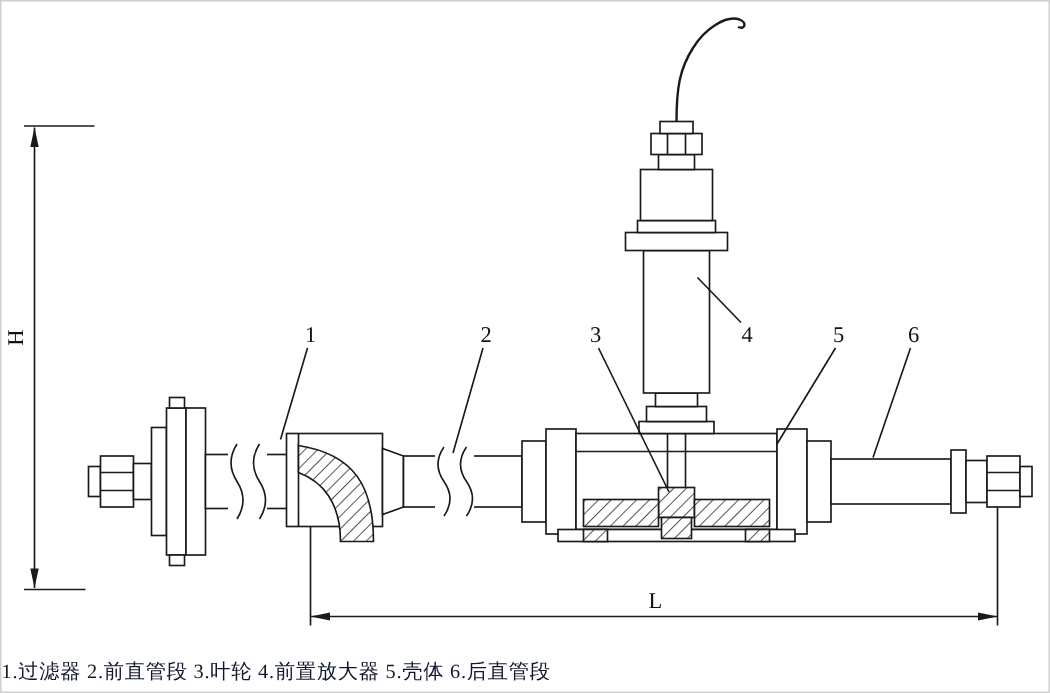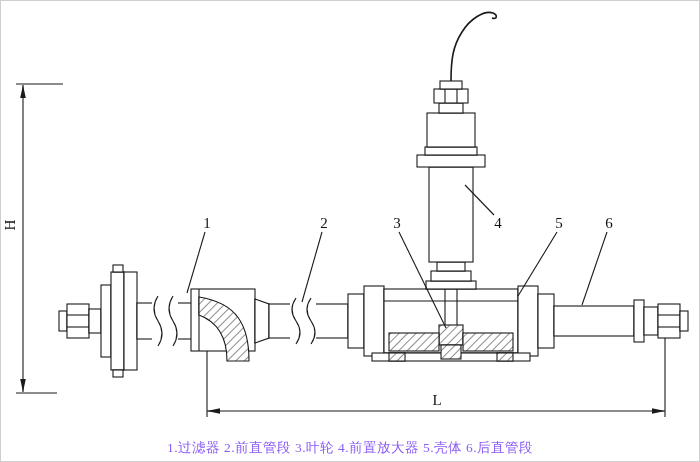--- a/index.html
+++ b/index.html
@@ -3,22 +3,22 @@
 <meta charset="utf-8">
 <style>
   html,body{margin:0;padding:0;background:#ffffff;}
   .canvas{
     position:relative;width:700px;height:462px;background:#fff;
     border:1px solid #cfcfcf;box-sizing:border-box;overflow:hidden;
     font-family:"Liberation Serif","DejaVu Serif",serif;
   }
   .canvas svg{position:absolute;left:0;top:0;}
   .caption{
-    position:absolute;left:0;right:0;bottom:4px;text-align:center;
-    font-size:13.5px;color:#8b5cf6;letter-spacing:0.5px;
+    position:absolute;left:0;right:0;bottom:4px;
+    font-size:13.5px;color:#0f172a;letter-spacing:0.5px;
   }
   svg text{
     font-family:"Liberation Serif","DejaVu Serif",serif;
     font-size:15px;fill:#111;stroke:none;
   }
 </style>
 </head>
 <body>
 
 <div class="canvas">

